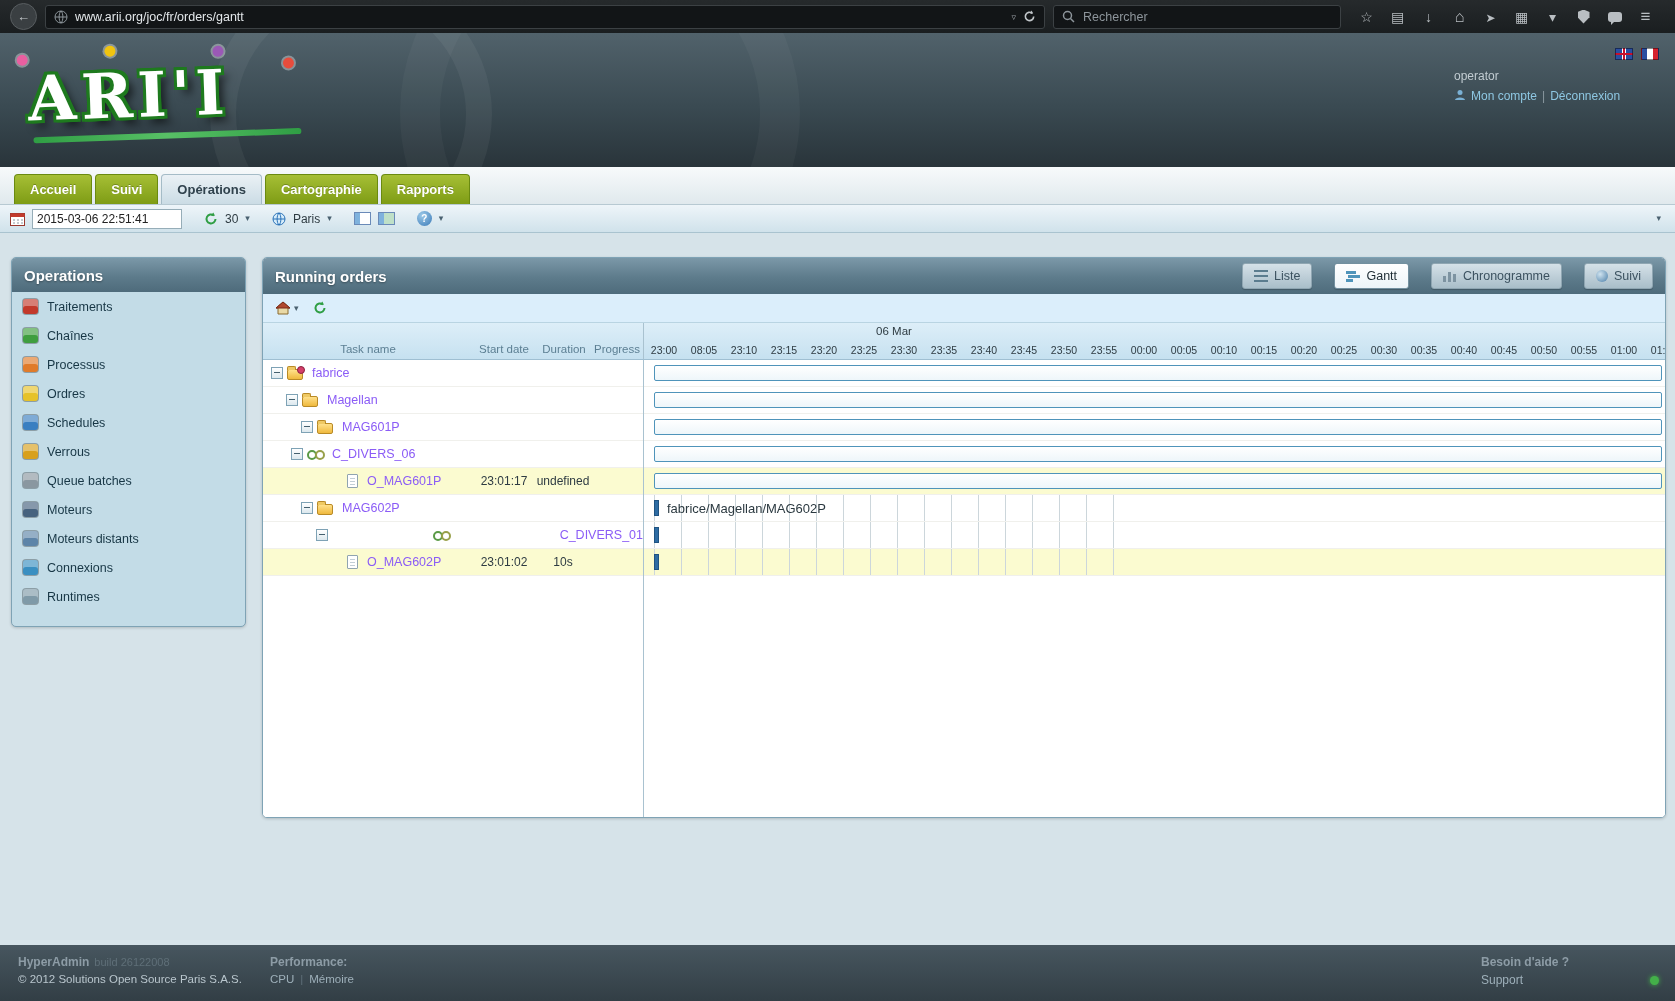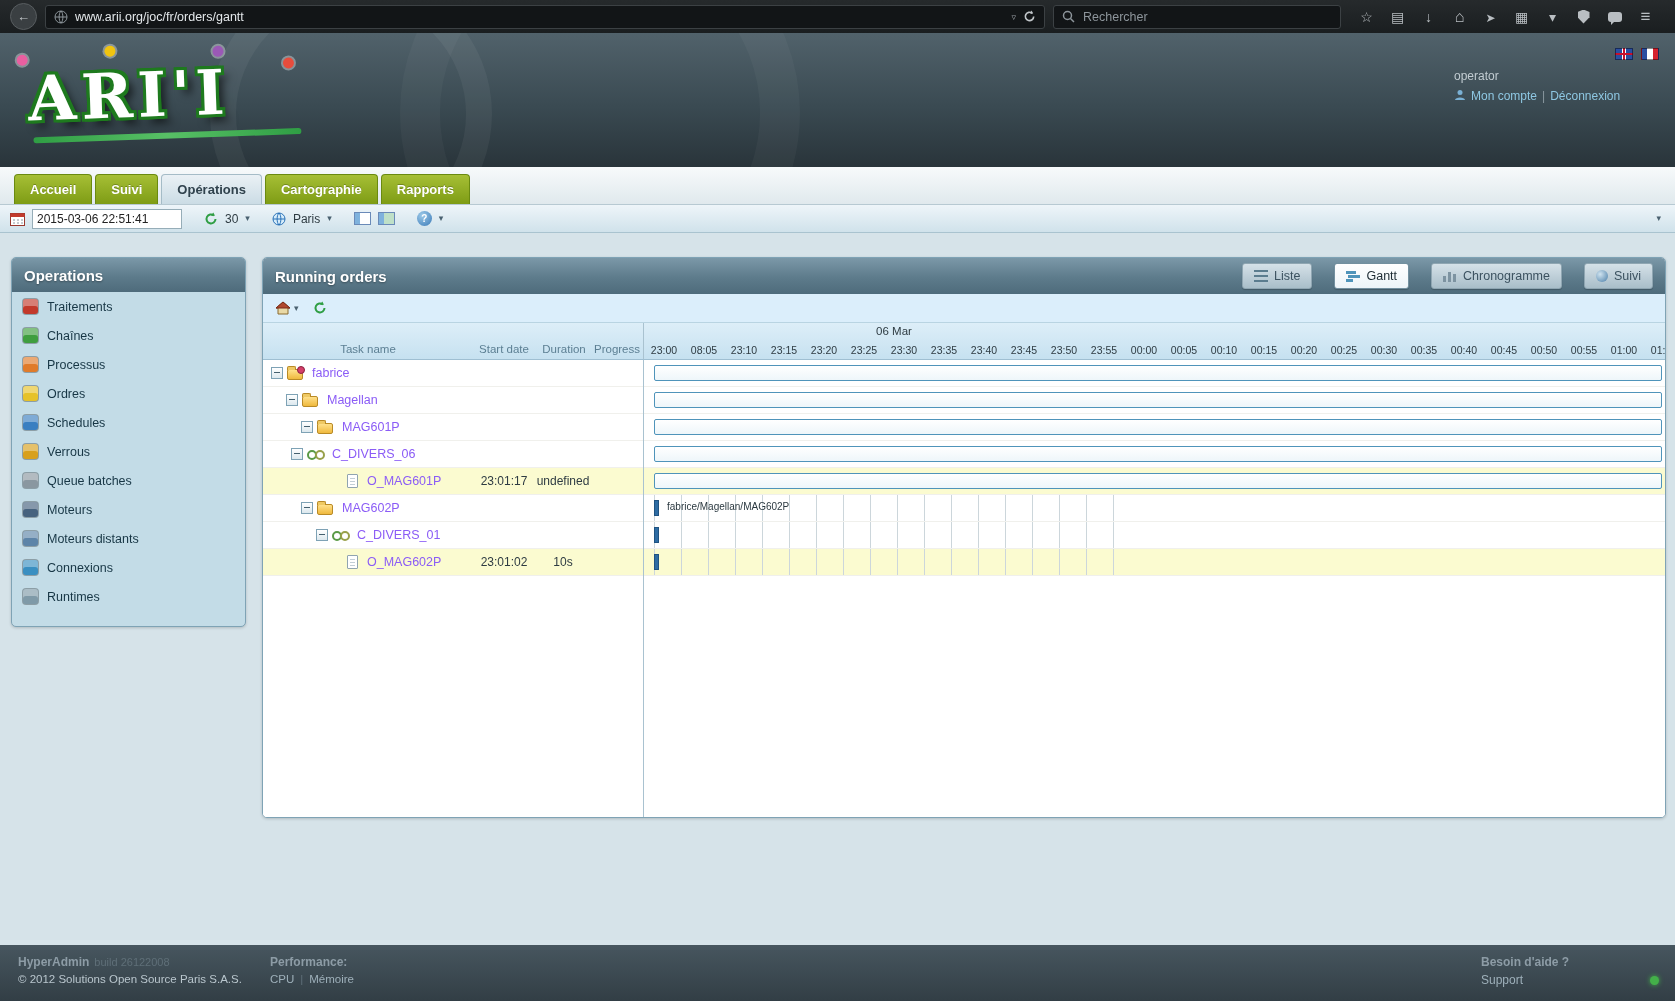--- a/index.html
+++ b/index.html
@@ -117,21 +117,21 @@
   .exp::before{content:"";position:absolute;left:2px;right:2px;top:4px;height:1px;background:#44606e;}
   .exp-spacer{flex:0 0 12px;height:12px;margin-right:4px;}
   .tname{margin-left:3px;font-size:12.5px;color:#8b5cf6;white-space:nowrap;}
   .cell-start{position:absolute;left:210px;width:62px;text-align:center;font-size:12px;color:#2e3b42;}
   .cell-dur{position:absolute;left:272px;width:56px;text-align:center;font-size:12px;color:#2e3b42;white-space:nowrap;overflow:hidden;}
   .cell-prog{position:absolute;left:330px;width:46px;text-align:center;font-size:12px;color:#2e3b42;}
   .tl-cell{position:absolute;left:381px;right:0;top:0;bottom:0;overflow:hidden;}
   .grid{position:absolute;left:10px;top:0;bottom:0;width:462px;background:repeating-linear-gradient(90deg,#ccd6db 0 1px,transparent 1px 27px);}
   .bar-full{position:absolute;left:10px;width:1008px;top:5px;height:16px;background:linear-gradient(#ffffff,#eef6fa);border:1px solid #4f94ba;border-radius:2px;box-sizing:border-box;}
   .bar-start{position:absolute;left:10px;width:5px;top:5px;height:16px;background:#2e6ca3;border:1px solid #1f5382;box-sizing:border-box;}
-  .bar-label{position:absolute;left:23px;top:6px;font-size:10px;color:#2b3940;white-space:nowrap;}
+  .bar-label{position:absolute;left:23px;top:6px;font-size:13px;color:#2b3940;white-space:nowrap;}
 
   
   .ic{display:inline-block;position:relative;margin-right:6px;flex:0 0 auto;}
   .ic-folder,.ic-root{width:16px;height:11px;background:linear-gradient(#ffe08a,#efb93e);border:1px solid #b98a26;border-radius:2px;margin-top:2px;box-sizing:border-box;}
   .ic-folder::before,.ic-root::before{content:"";position:absolute;top:-4px;left:-1px;width:7px;height:3px;background:#efc964;border:1px solid #b98a26;border-bottom:none;border-radius:2px 2px 0 0;}
   .ic-root::after{content:"";position:absolute;right:-3px;top:-4px;width:6px;height:6px;border-radius:50%;background:#d33f6a;border:1px solid #8a1f3d;}
   .ic-chain{width:16px;height:12px;}
   .ic-chain::before{content:"";position:absolute;left:0;top:2px;width:6px;height:6px;border:2px solid #5a9a46;border-radius:50%;}
   .ic-chain::after{content:"";position:absolute;left:8px;top:2px;width:6px;height:6px;border:2px solid #98a04a;border-radius:50%;}
   .ic-order{width:11px;height:14px;background:#fff;border:1px solid #90a4b0;border-radius:1px;box-sizing:border-box;}
@@ -482,21 +482,21 @@
                 <span class="cell-dur"></span>
                 <span class="cell-prog"></span>
               </div>
               <div class="tl-cell">
                 <div class="grid"></div>
                 <div class="bar-start"></div>
                 <span class="bar-label">fabrice/Magellan/MAG602P</span>
               </div>
             </div>
             <div class="trow">
-              <div class="tree-cell" style="padding-left: 53px;">
+              <div class="tree-cell" style="padding-left: 53px; justify-content: space-between;">
                 <span class="exp"></span>
                 <span class="ic ic-chain"></span>
                 <span class="tname">C_DIVERS_01</span>
                 <span class="cell-start"></span>
                 <span class="cell-dur"></span>
                 <span class="cell-prog"></span>
               </div>
               <div class="tl-cell">
                 <div class="grid"></div>
                 <div class="bar-start"></div>

